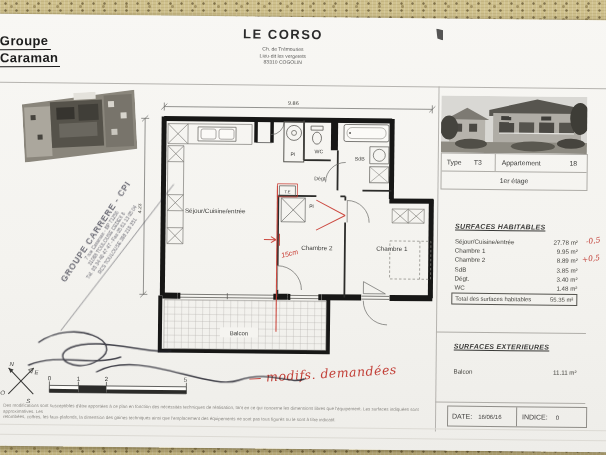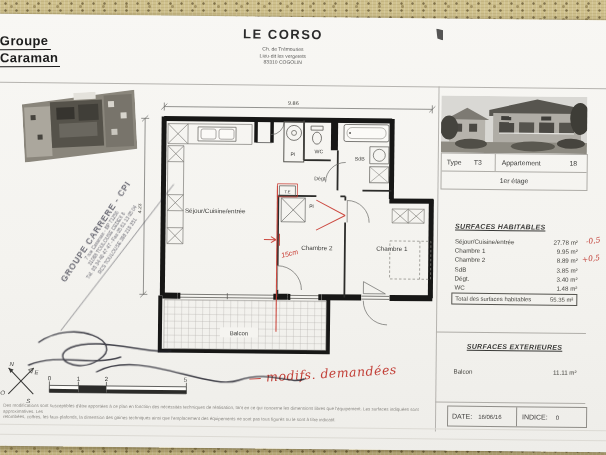--- a/index.html
+++ b/index.html
@@ -40,21 +40,21 @@
   #unit-row2 { height:17px; display:flex; align-items:center; justify-content:center; }
   .sec-title { font-size:7px; font-weight:bold; font-style:italic; text-decoration:underline; color:#3a3a38; letter-spacing:.3px; }
   #surf-hab-title { left:467px; top:204px; }
   #surf-hab-rows { left:467px; top:218px; width:123px; font-size:6.2px; color:#45443f; }
   .srow { position:relative; display:flex; height:9.2px; align-items:center; }
   .srow .val { margin-left:auto; }
   .srow .note { position:absolute; right:-22px; top:-2px; color:#c23e36; font-style:italic; font-size:7.5px; transform:rotate(-8deg); font-family:"DejaVu Serif",serif; }
   #total-box { left:464px; top:274px; width:126px; height:12px; border:1px solid #55544f; display:flex; align-items:center; font-size:5.9px; color:#45443f; padding:0 3px; }
   #total-box .val { margin-left:auto; }
   .hline { position:absolute; left:449px; width:150px; height:1px; background:#b0aea9; }
-  #surf-ext-title { left:480px; top:324px; }
+  #surf-ext-title { left:467px; top:324px; }
   #surf-ext-row { left:467px; top:349px; width:123px; font-size:6.2px; color:#45443f; display:flex; }
   #surf-ext-row .val { margin-left:auto; }
   #date-box { left:461px; top:387px; width:140px; height:21px; border:1px solid #8f8d88; display:flex; font-size:7px; color:#434240; }
   #date-cell { width:69px; border-right:1px solid #8f8d88; display:flex; align-items:center; padding-left:4px; gap:6px; }
   #date-cell .v, #indice-cell .v { font-size:6px; }
   #indice-cell { flex:1; display:flex; align-items:center; padding-left:5px; gap:8px; }
   
   #fine-print { left:17px; top:389px; width:576px; transform:scale(.75); transform-origin:0 0; font-size:6px; line-height:7.5px; color:#8b8984; }
   
   #stamp { left:27px; top:206px; width:182px; text-align:center; transform:rotate(-57deg); color:#4b4b58; opacity:.8; filter:blur(.2px); }

